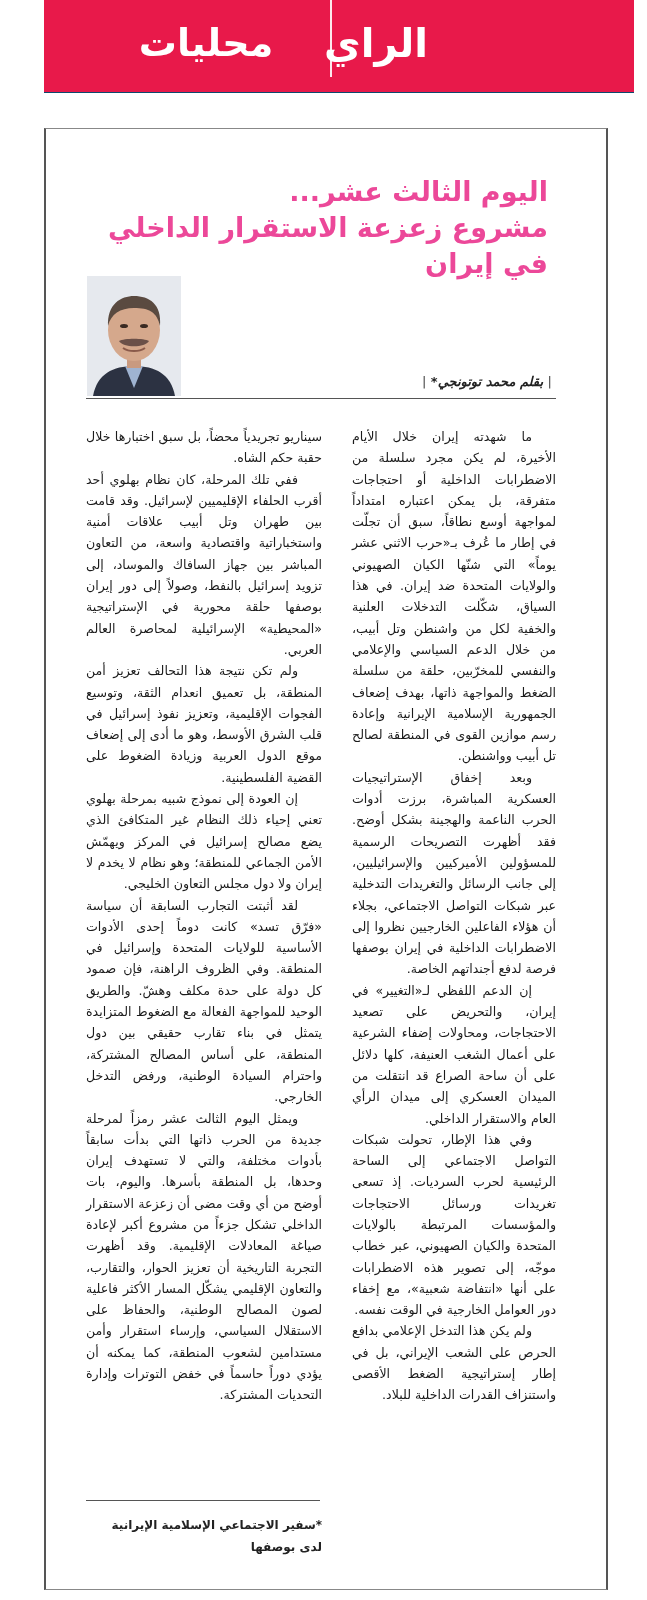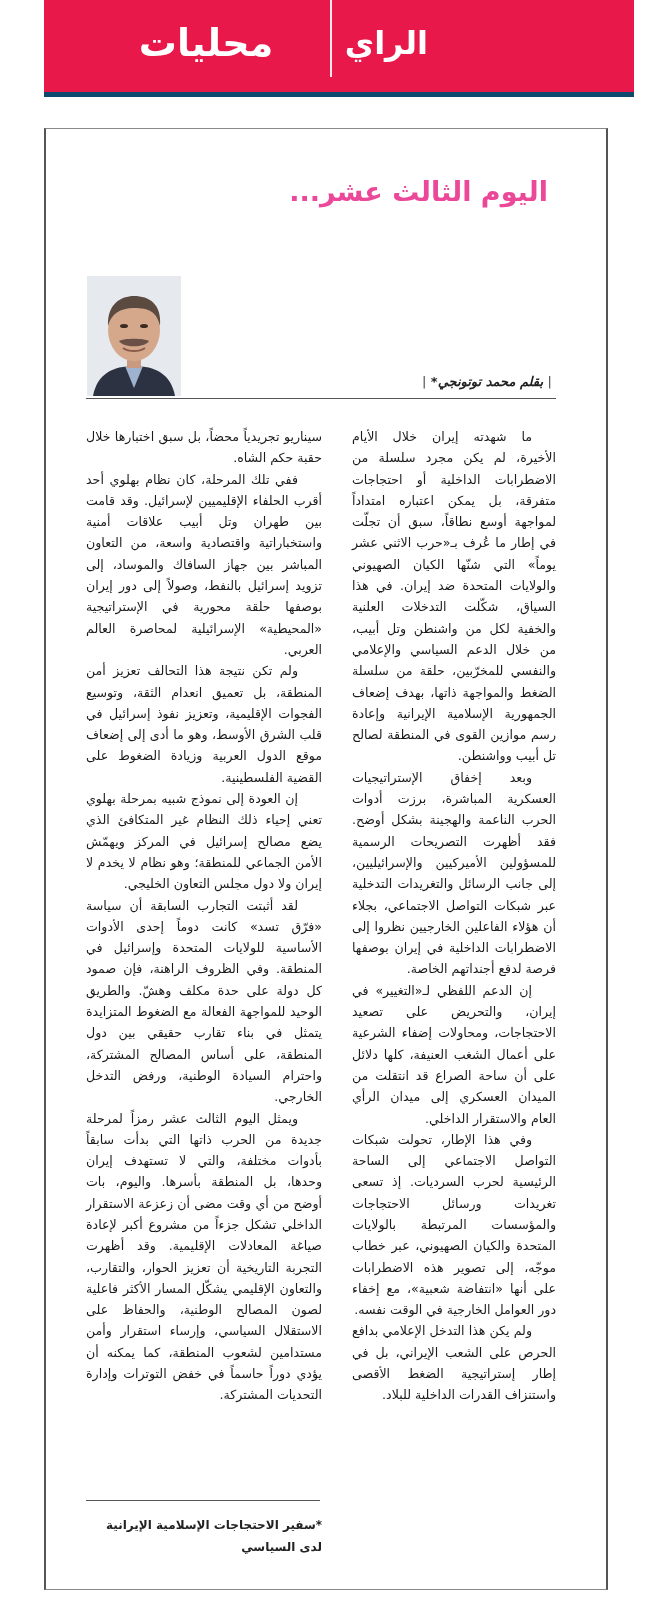--- a/index.html
+++ b/index.html
@@ -1,24 +1,24 @@
 <!DOCTYPE html>
 <html><head>
 <meta charset="utf-8">
 <style>
   html, body { margin: 0; padding: 0; background: #ffffff; }
   body { width: 647px; height: 1600px; position: relative; overflow: hidden;
          font-family: "DejaVu Sans", sans-serif; color: #1a1a1a; }
   .banner { position: absolute; left: 44px; top: 0; width: 590px; height: 92px;
-            background: #e8194a; border-bottom: 5px solid #0c4a6e; }
+            background: #e8194a; border-bottom: 1px solid #0c4a6e; }
   .banner .divider { position: absolute; left: 286px; top: 0; width: 2px; height: 77px; background: #ffffff; opacity: .9; }
   .banner .section { position: absolute; left: 72px; top: 18px; width: 180px; text-align: center;
             color: #fff; font-size: 38px; font-weight: bold; direction: rtl; line-height: 50px; }
   .banner .logo { position: absolute; left: 304px; top: 18px; width: 80px; text-align: center;
-            color: #fff; font-size: 32px; font-weight: bold; direction: rtl; line-height: 50px; }
+            color: #fff; font-size: 40px; font-weight: bold; direction: rtl; line-height: 50px; }
   .frame { position: absolute; left: 44px; top: 128px; width: 560px; height: 1460px;
            border-left: 2px solid #555; border-right: 2px solid #555; border-top: 1px solid #888; border-bottom: 1px solid #888; }
   .headline { position: absolute; left: 96px; top: 174px; width: 452px; direction: rtl; text-align: right;
               font-family: "DejaVu Sans", sans-serif; font-weight: bold; color: #ec4899; }
   .headline .l1 { font-size: 27px; line-height: 36px; }
   .headline .l2 { font-size: 27px; line-height: 36px; }
   .photo { position: absolute; left: 87px; top: 276px; width: 94px; height: 120px; background: #dfe4ea; overflow: hidden; }
   .byline { position: absolute; left: 330px; top: 374px; width: 222px; direction: rtl; text-align: right;
             font-size: 13px; color: #222; font-weight: bold; font-style: italic; }
   .byline .bar { color: #444; font-weight: normal; }
@@ -36,20 +36,21 @@
 <div class="banner">
   <div class="section">محليات</div>
   <div class="divider"></div>
   <div class="logo">الراي</div>
 </div>
 
 <div class="frame"></div>
 
 <div class="headline">
   <div class="l1">اليوم الثالث عشر...</div>
+  <div class="l2">مشروع زعزعة الاستقرار الداخلي في إيران</div>
 </div>
 
 <div class="photo">
   <svg width="94" height="120" viewBox="0 0 94 120">
     <rect width="94" height="120" fill="#e6e9ee"></rect>
     <path d="M6 120 C10 98 26 90 47 90 C68 90 84 98 88 120 Z" fill="#2c3242"></path>
     <path d="M38 90 L47 112 L56 90 Z" fill="#9fb3d1"></path>
     <rect x="40" y="78" width="14" height="14" fill="#c99a80"></rect>
     <ellipse cx="47" cy="54" rx="26" ry="31" fill="#d5a88c"></ellipse>
     <path d="M21 50 C20 28 34 20 47 20 C62 20 75 28 73 50 C70 36 62 32 47 32 C33 32 24 38 21 50 Z" fill="#5a4a40"></path>
@@ -81,15 +82,15 @@
   <p>ففي تلك المرحلة، كان نظام بهلوي أحد أقرب الحلفاء الإقليميين لإسرائيل. وقد قامت بين طهران وتل أبيب علاقات أمنية واستخباراتية واقتصادية واسعة، من التعاون المباشر بين جهاز السافاك والموساد، إلى تزويد إسرائيل بالنفط، وصولاً إلى دور إيران بوصفها حلقة محورية في الإستراتيجية «المحيطية» الإسرائيلية لمحاصرة العالم العربي.</p>
   <p>ولم تكن نتيجة هذا التحالف تعزيز أمن المنطقة، بل تعميق انعدام الثقة، وتوسيع الفجوات الإقليمية، وتعزيز نفوذ إسرائيل في قلب الشرق الأوسط، وهو ما أدى إلى إضعاف موقع الدول العربية وزيادة الضغوط على القضية الفلسطينية.</p>
   <p>إن العودة إلى نموذج شبيه بمرحلة بهلوي تعني إحياء ذلك النظام غير المتكافئ الذي يضع مصالح إسرائيل في المركز ويهمّش الأمن الجماعي للمنطقة؛ وهو نظام لا يخدم لا إيران ولا دول مجلس التعاون الخليجي.</p>
   <p>لقد أثبتت التجارب السابقة أن سياسة «فرّق تسد» كانت دوماً إحدى الأدوات الأساسية للولايات المتحدة وإسرائيل في المنطقة. وفي الظروف الراهنة، فإن صمود كل دولة على حدة مكلف وهشّ. والطريق الوحيد للمواجهة الفعالة مع الضغوط المتزايدة يتمثل في بناء تقارب حقيقي بين دول المنطقة، على أساس المصالح المشتركة، واحترام السيادة الوطنية، ورفض التدخل الخارجي.</p>
   <p>ويمثل اليوم الثالث عشر رمزاً لمرحلة جديدة من الحرب ذاتها التي بدأت سابقاً بأدوات مختلفة، والتي لا تستهدف إيران وحدها، بل المنطقة بأسرها. واليوم، بات أوضح من أي وقت مضى أن زعزعة الاستقرار الداخلي تشكل جزءاً من مشروع أكبر لإعادة صياغة المعادلات الإقليمية. وقد أظهرت التجربة التاريخية أن تعزيز الحوار، والتقارب، والتعاون الإقليمي يشكّل المسار الأكثر فاعلية لصون المصالح الوطنية، والحفاظ على الاستقلال السياسي، وإرساء استقرار وأمن مستدامين لشعوب المنطقة، كما يمكنه أن يؤدي دوراً حاسماً في خفض التوترات وإدارة التحديات المشتركة.</p>
 </div>
 
 <div class="rule" style="left:86px; top:1500px; width:234px;"></div>
 
 <div class="footnote">
-  <div>*سفير الاحتجاجات الإسلامية الإيرانية</div>
-  <div>لدى السياسي</div>
+  <div>*سفير الاجتماعي الإسلامية الإيرانية</div>
+  <div>لدى بوصفها</div>
 </div>
 
 </body></html>

